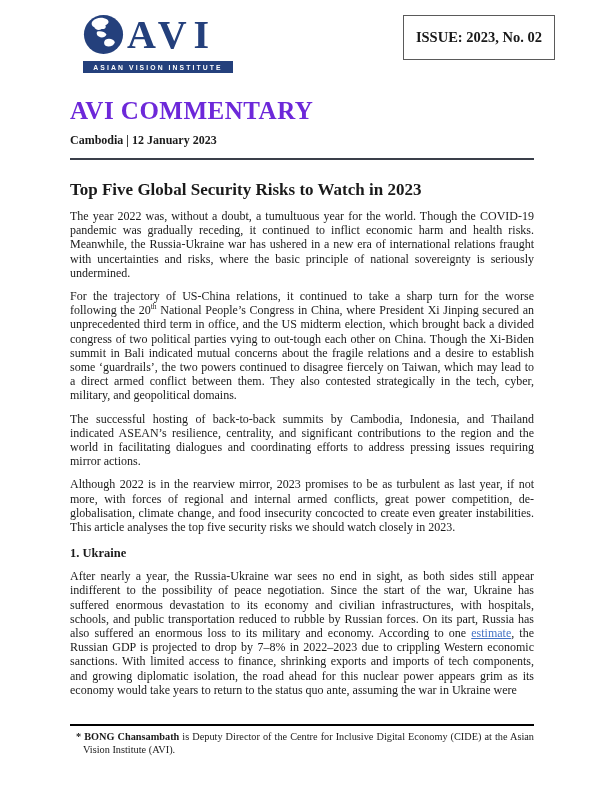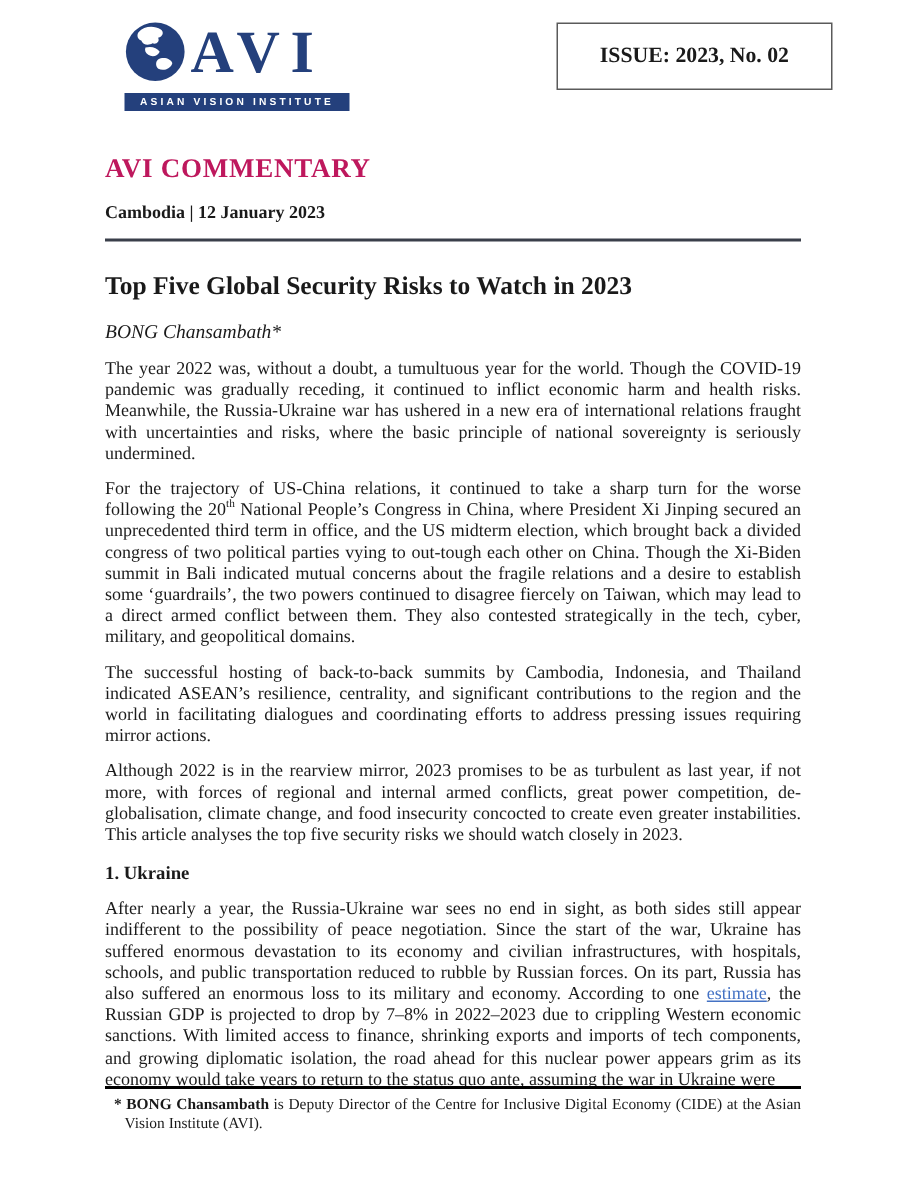--- a/index.html
+++ b/index.html
@@ -17,27 +17,27 @@
     font-family:"Liberation Serif", serif; font-weight:bold; color:#24407C;
     font-size:40px; line-height:40px; letter-spacing:7px; margin-top:1px;
   }
   .logo-bar {
     margin-top:2px; background:#24407C; color:#ffffff; text-align:center;
     font-family:"Liberation Sans", sans-serif; font-weight:bold;
     font-size:6.8px; letter-spacing:2.1px; padding:3px 0 2px 0; white-space:nowrap;
   }
   .issue-box {
     margin-top:1px; margin-right:-21px; border:1px solid #5a5a5a;
-    padding:13px 28px; font-weight:bold; font-size:14.5px; white-space:nowrap;margin-left:24px;
+    padding:13px 12px; font-weight:bold; font-size:14.5px; white-space:nowrap;margin-left:24px;
   }
 
   
   .masthead-title {
-    margin:25px 0 0 0; font-size:18px; line-height:26px; font-weight:bold;
-    color:#be185d; letter-spacing:0.5px;
+    margin:25px 0 0 0; font-size:25px; line-height:26px; font-weight:bold;
+    color:#6d28d9; letter-spacing:0.5px;
   }
   .dateline { margin-top:9px; font-size:12px; font-weight:bold; }
   .rule { margin-top:10px; border-top:2px solid #3a3f4a; height:0; }
 
   
   .article-title { margin:19px 0 0 0; font-size:17px; line-height:21px; font-weight:bold; }
   .author { margin-top:12px; font-size:13px; font-style:italic; }
   .body-para {
     margin:9px 0 0 0; font-size:12px; line-height:14.2px; text-align:justify;
   }
@@ -79,21 +79,20 @@
         <div class="logo-bar">ASIAN VISION INSTITUTE</div>
       </div>
       <div class="issue-box">ISSUE: 2023, No. 02</div>
     </div>
 
     <h1 class="masthead-title">AVI COMMENTARY</h1>
     <div class="dateline">Cambodia | 12 January 2023</div>
     <div class="rule"></div>
 
     <h2 class="article-title">Top Five Global Security Risks to Watch in 2023</h2>
-    <div class="author">BONG Chansambath*</div>
 
     <p class="body-para"><span>The year 2022 was, without a doubt, a tumultuous year for the world. Though the COVID-19 pandemic was gradually receding, it continued to inflict economic harm and health risks. Meanwhile, the Russia-Ukraine war has ushered in a new era of international relations fraught with uncertainties and risks, where the basic principle of national sovereignty is seriously undermined.</span></p>
     <p class="body-para"><span>For the trajectory of US-China relations, it continued to take a sharp turn for the worse following the 20</span><sup>th</sup><span> National People’s Congress in China, where President Xi Jinping secured an unprecedented third term in office, and the US midterm election, which brought back a divided congress of two political parties vying to out-tough each other on China. Though the Xi-Biden summit in Bali indicated mutual concerns about the fragile relations and a desire to establish some ‘guardrails’, the two powers continued to disagree fiercely on Taiwan, which may lead to a direct armed conflict between them. They also contested strategically in the tech, cyber, military, and geopolitical domains.</span></p>
     <p class="body-para"><span>The successful hosting of back-to-back summits by Cambodia, Indonesia, and Thailand indicated ASEAN’s resilience, centrality, and significant contributions to the region and the world in facilitating dialogues and coordinating efforts to address pressing issues requiring mirror actions.</span></p>
     <p class="body-para"><span>Although 2022 is in the rearview mirror, 2023 promises to be as turbulent as last year, if not more, with forces of regional and internal armed conflicts, great power competition, de-globalisation, climate change, and food insecurity concocted to create even greater instabilities. This article analyses the top five security risks we should watch closely in 2023.</span></p>
 
     <h3 class="section-heading">1. Ukraine</h3>
     <p class="body-para"><span>After nearly a year, the Russia-Ukraine war sees no end in sight, as both sides still appear indifferent to the possibility of peace negotiation. Since the start of the war, Ukraine has suffered enormous devastation to its economy and civilian infrastructures, with hospitals, schools, and public transportation reduced to rubble by Russian forces. On its part, Russia has also suffered an enormous loss to its military and economy. According to one </span><a href="#" class="inline-link">estimate</a><span>, the Russian GDP is projected to drop by 7–8% in 2022–2023 due to crippling Western economic sanctions. With limited access to finance, shrinking exports and imports of tech components, and growing diplomatic isolation, the road ahead for this nuclear power appears grim as its economy would take years to return to the status quo ante, assuming the war in Ukraine were</span></p>
 
     <div class="footnote-block">

